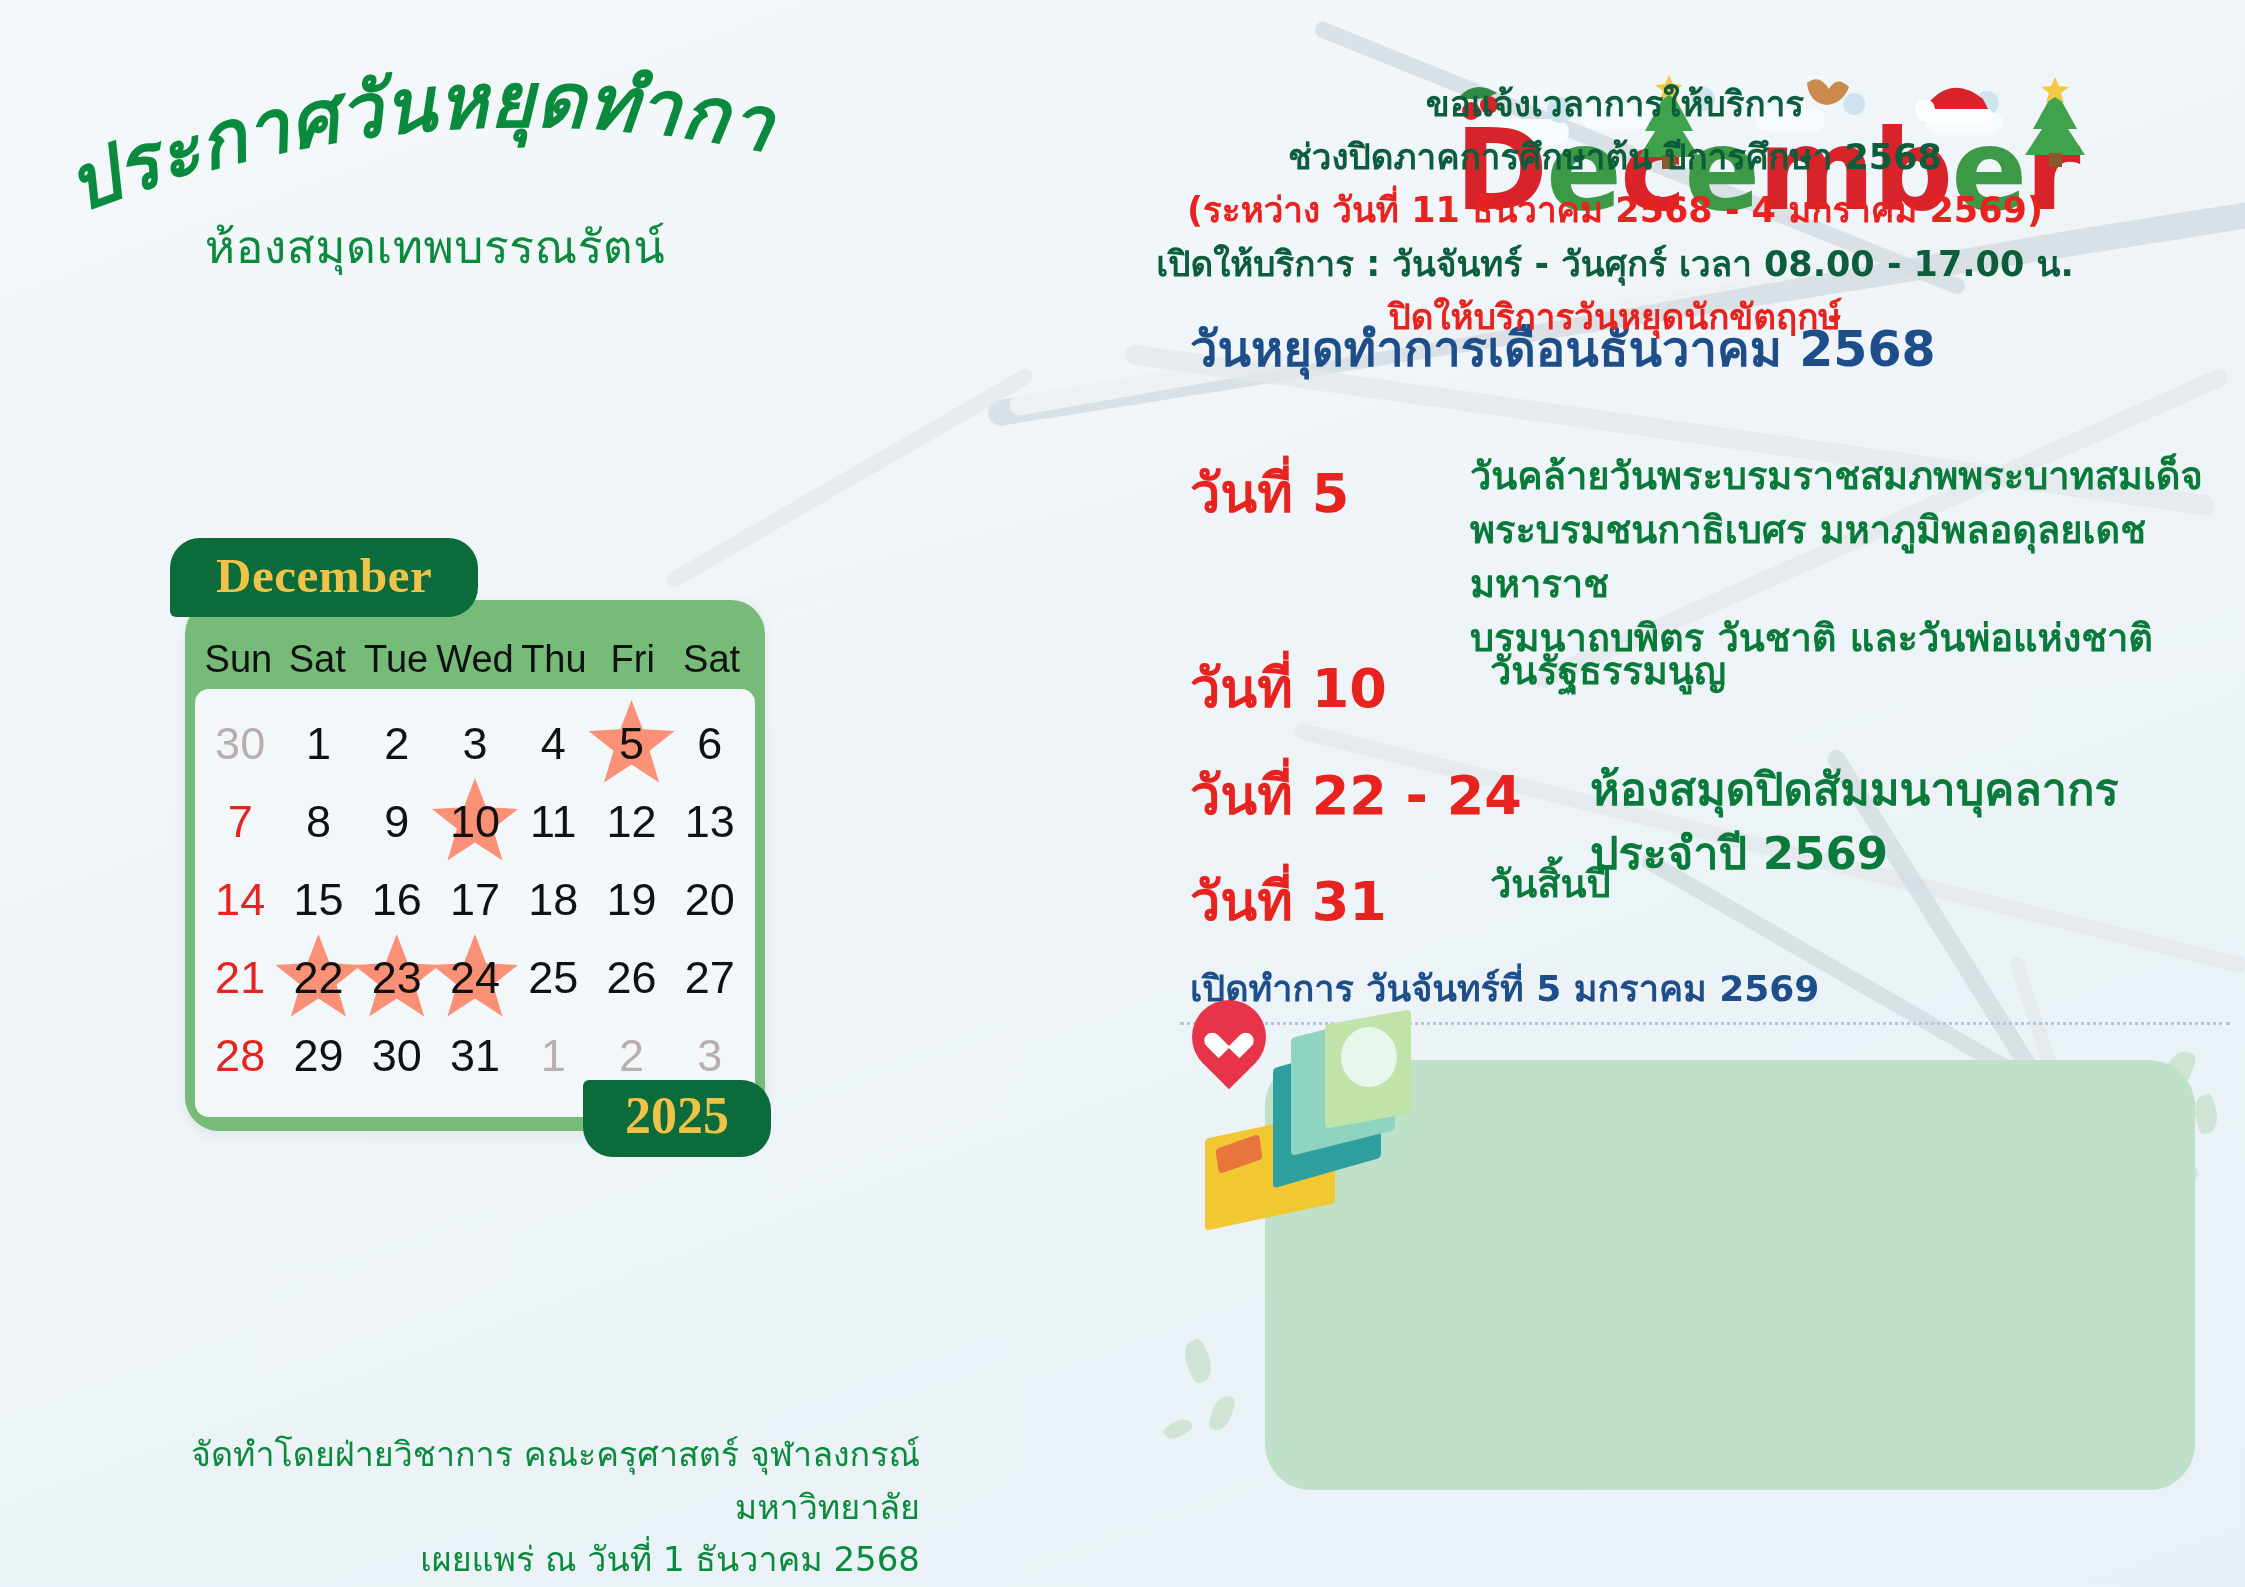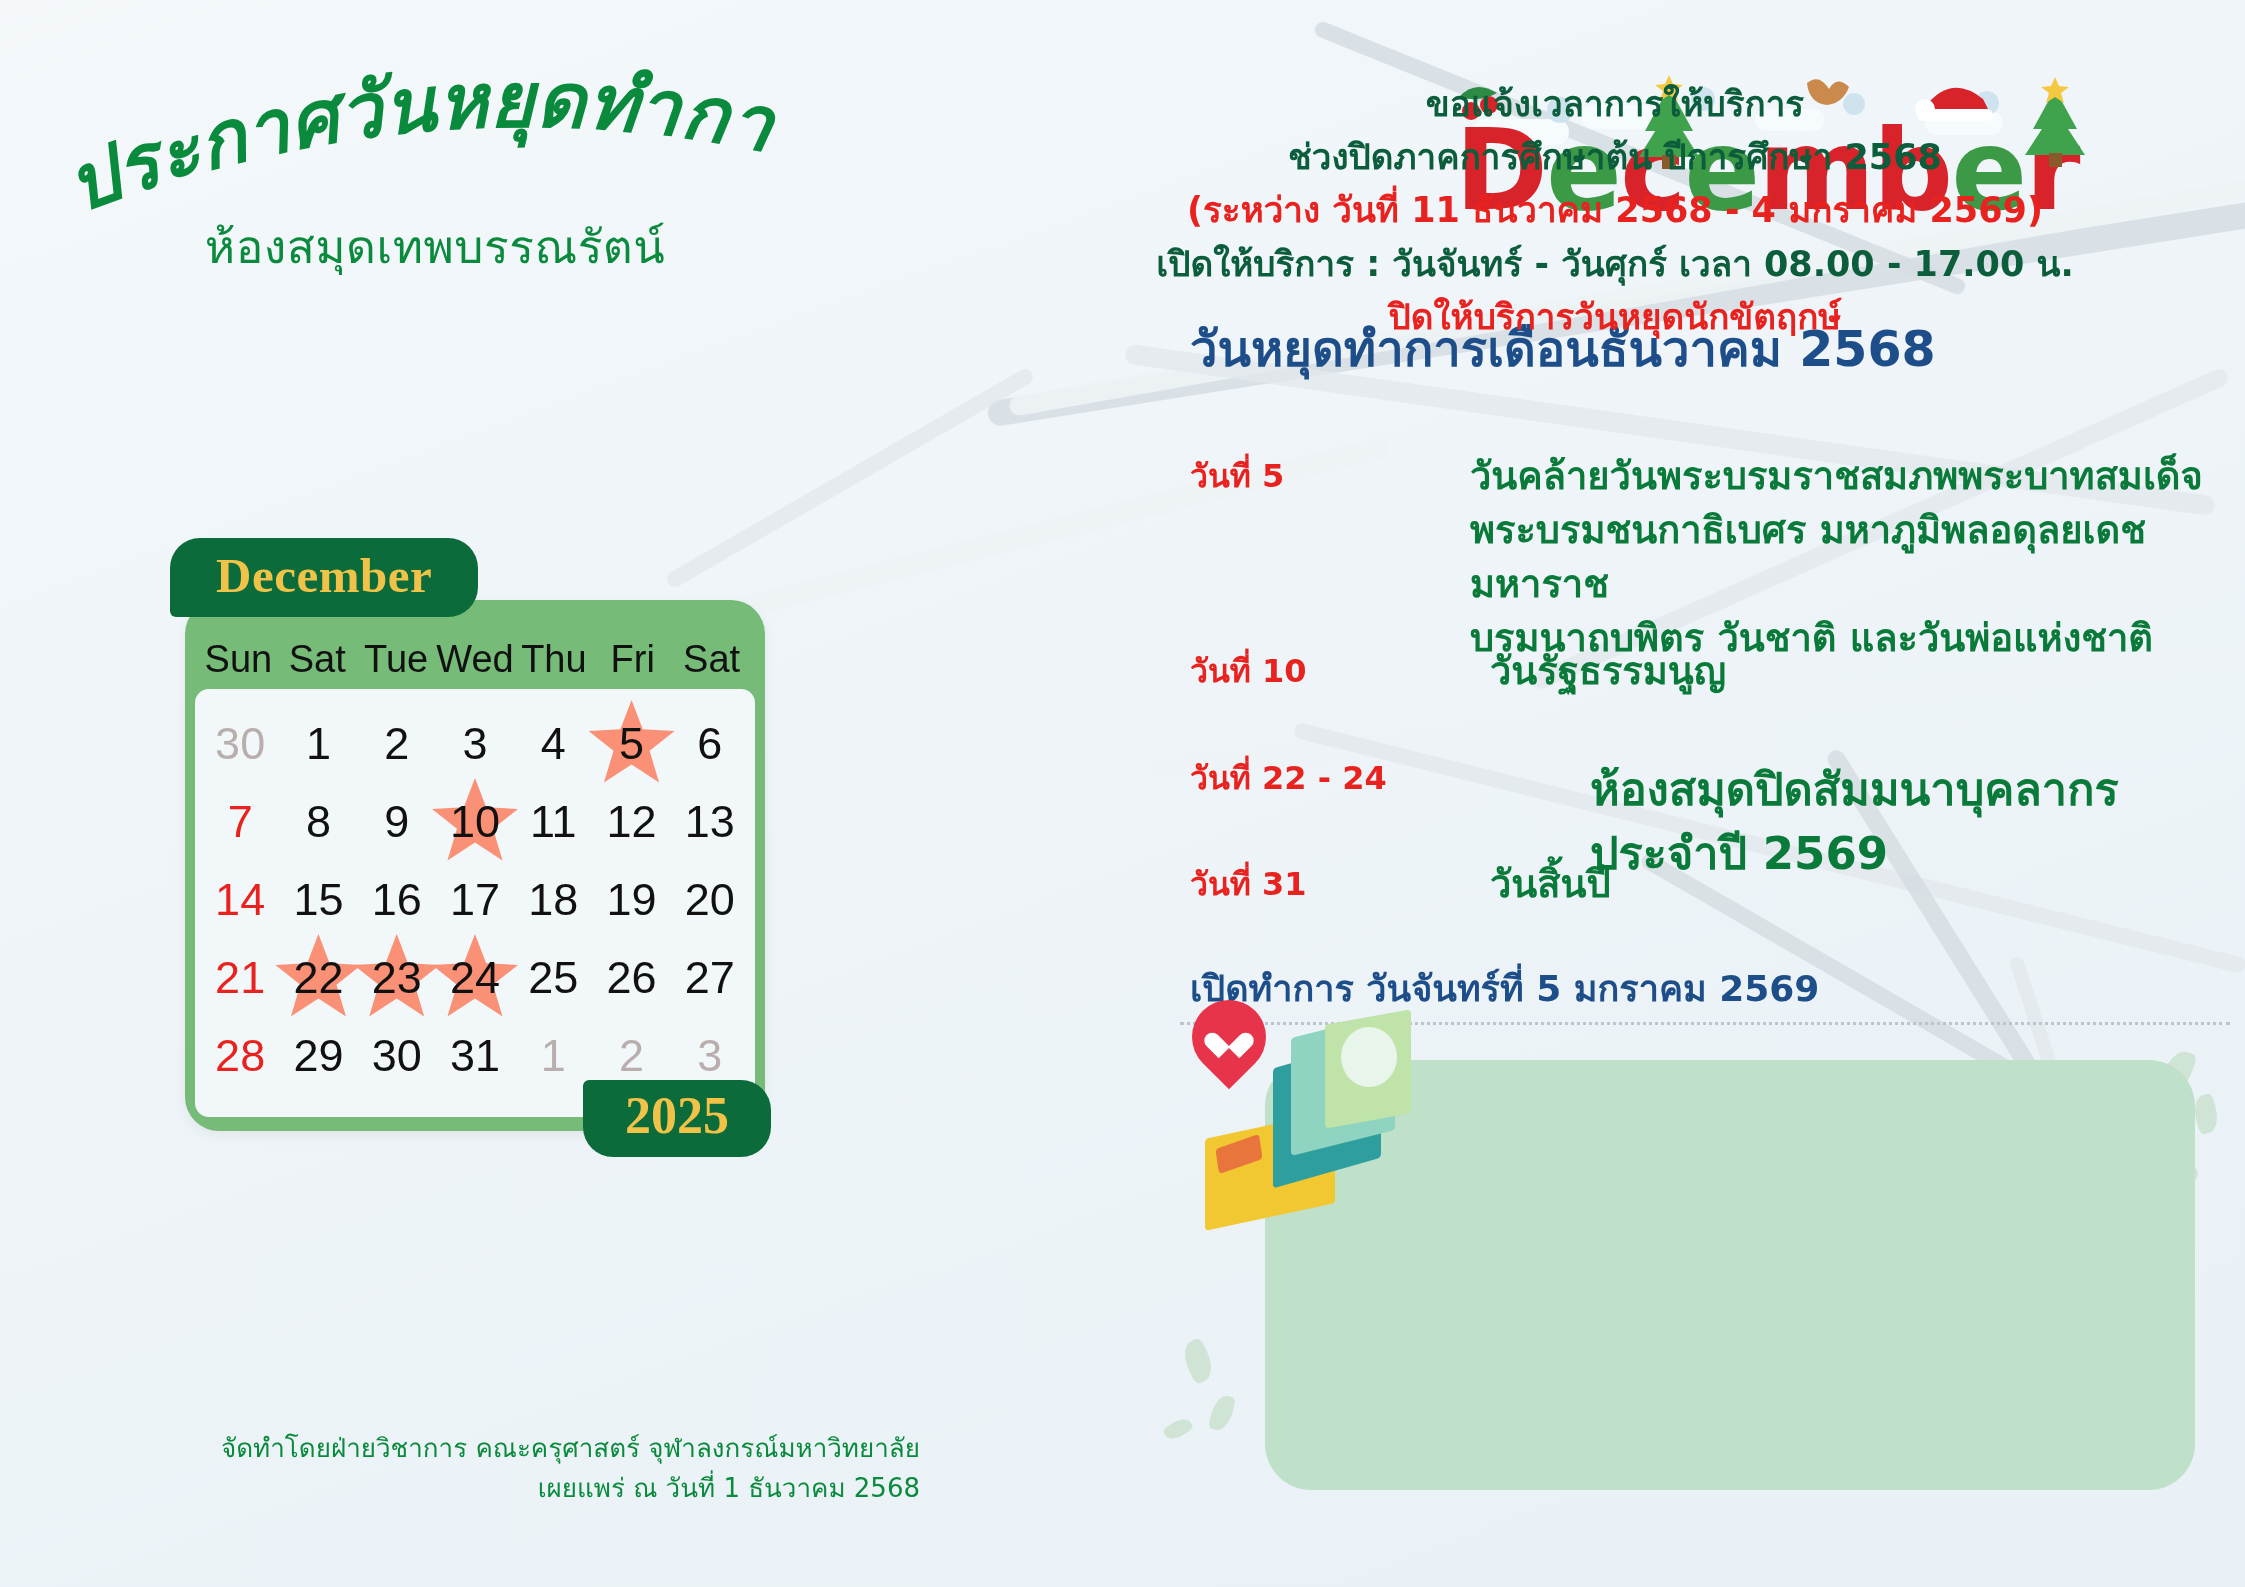--- a/index.html
+++ b/index.html
@@ -93,21 +93,21 @@
     position:absolute;right:-6px;bottom:-26px;
     background:#0b6b3a;color:#f0c348;
     font-family:"Liberation Serif","DejaVu Serif",serif;
     font-weight:700;font-size:52px;
     padding:6px 42px 12px 42px;
     border-radius:6px 30px 30px 30px;
   }
 
   #footer-credit{
     position:absolute;left:40px;top:1428px;width:880px;
-    text-align:right;color:#0a8a3c;font-size:26px;line-height:1.55;
+    text-align:right;color:#0a8a3c;font-size:34px;line-height:1.55;
     font-family:"DejaVu Sans",sans-serif;
   }
 
   
   #wordmark{position:absolute;left:1455px;top:75px;width:660px;height:160px;}
   #wordmark .dec-text{
     position:absolute;left:0;top:30px;width:660px;
     font-family:"DejaVu Sans",sans-serif;
     font-weight:700;font-size:112px;letter-spacing:-2px;
     white-space:nowrap;
@@ -118,21 +118,21 @@
 
   #holiday-title{
     position:absolute;left:40px;top:310px;width:1000px;
     color:#1d4e89;font-weight:700;font-size:49px;
     font-family:"DejaVu Sans",sans-serif;
   }
 
   .hrow{position:absolute;left:40px;width:1050px;}
   .hdate{
     position:absolute;left:0;top:0;
-    color:#e8231f;font-weight:700;font-size:32px;
+    color:#e8231f;font-weight:700;font-size:54px;
     font-family:"DejaVu Sans",sans-serif;white-space:nowrap;
   }
   .hdesc{
     color:#0a7a3a;font-weight:700;font-size:38px;line-height:1.42;
     font-family:"DejaVu Sans",sans-serif;
   }
   #reopen{
     position:absolute;left:40px;top:960px;
     color:#1d4e89;font-weight:700;font-size:36px;
     font-family:"DejaVu Sans",sans-serif;

